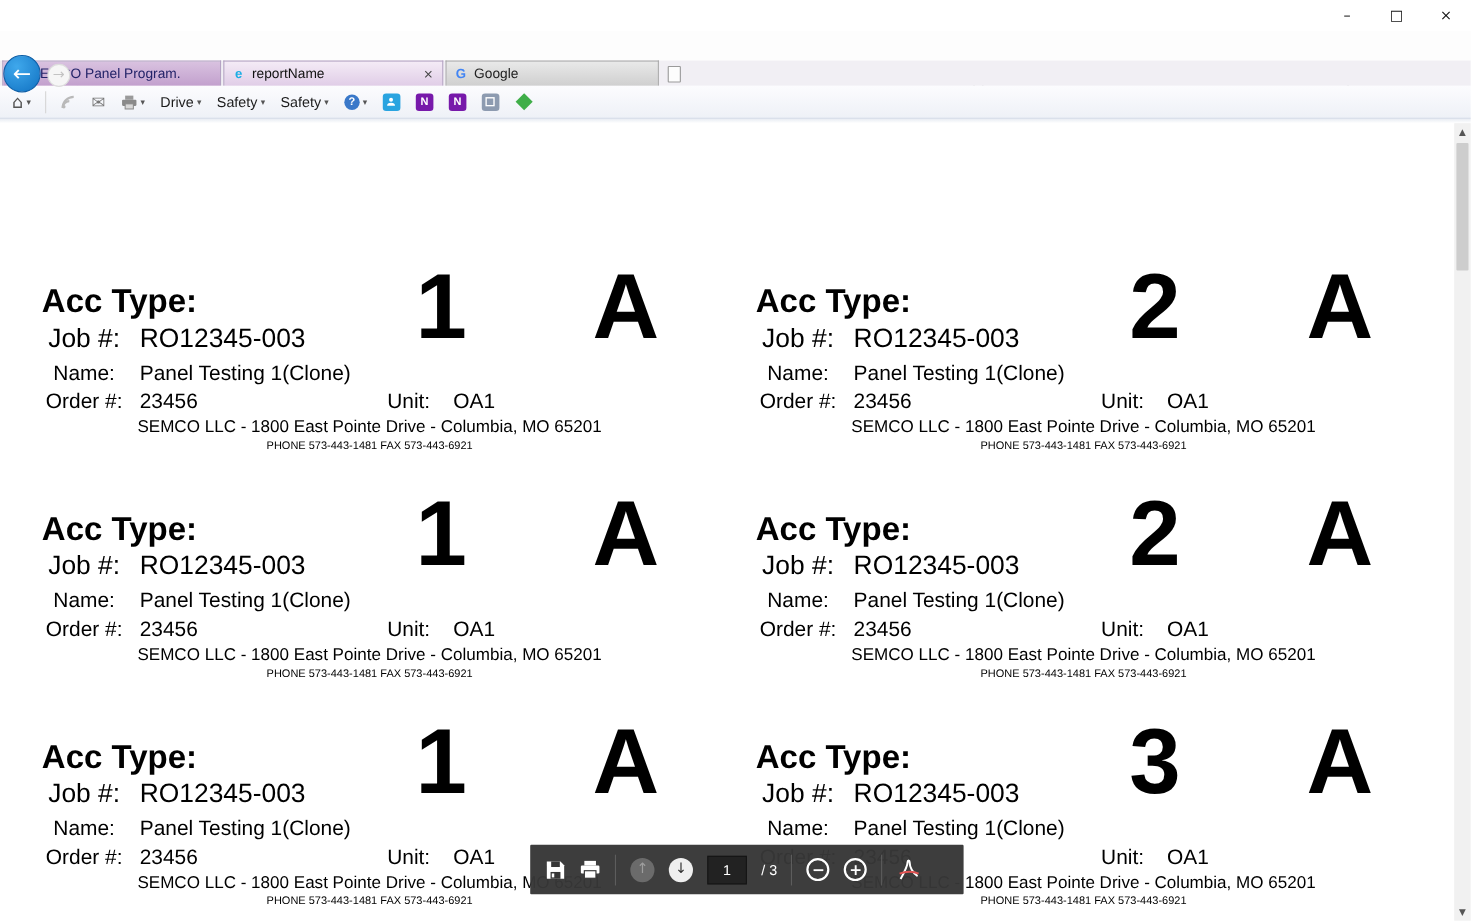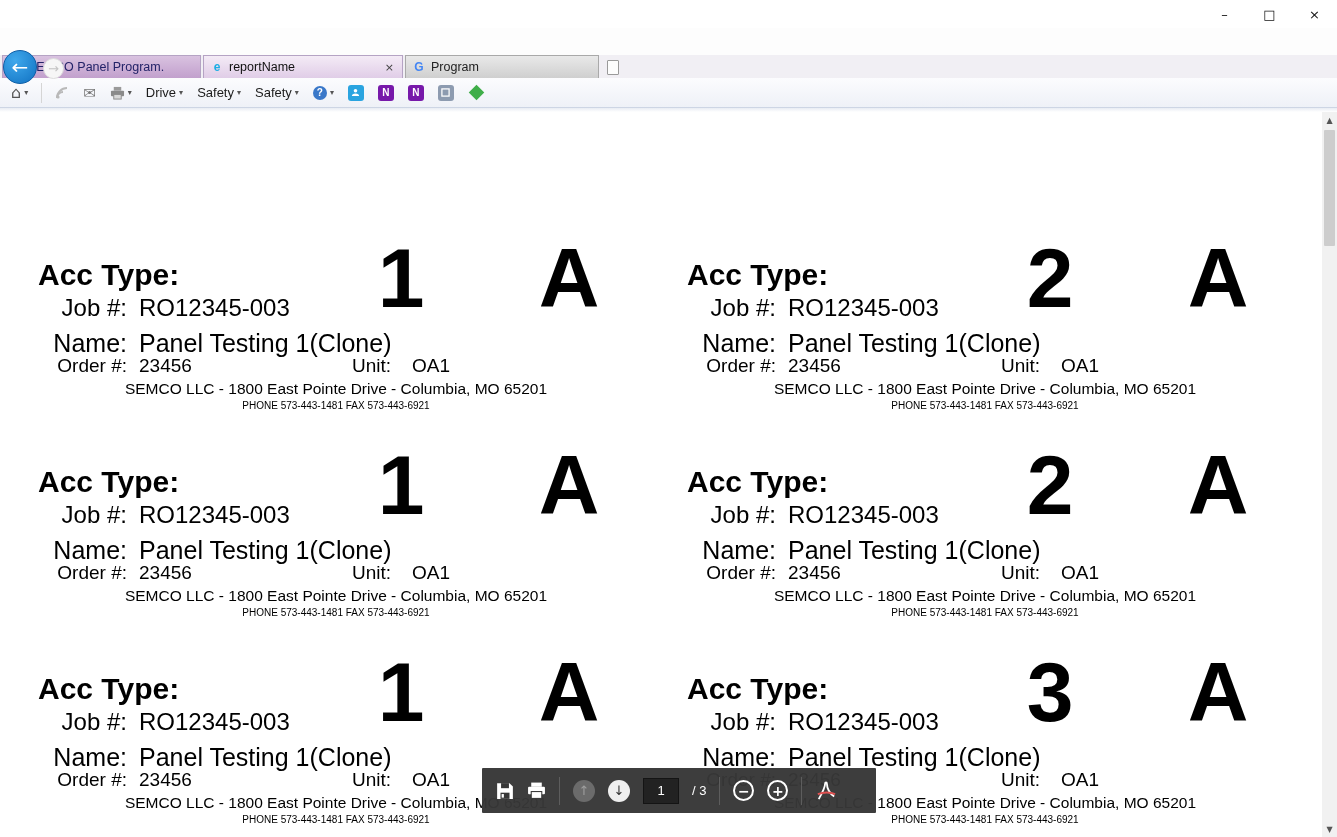--- a/index.html
+++ b/index.html
@@ -69,23 +69,23 @@
 
   
   .content { position:absolute; left:0; top:112px; width:1322px; height:725px; background:#fff; overflow:hidden; }
 
   .label-card { position:absolute; width:600px; height:180px; color:#000; }
   .acc { font-size:30px; font-weight:bold; line-height:1; padding-top:2px; }
   .big { position:absolute; top:-22px; font-size:84px; font-weight:bold; line-height:1; width:90px; text-align:center; }
   .big-num { left:318px; }
   .big-letter { left:486px; }
   .lrow { position:absolute; left:0; white-space:nowrap; }
-  .lbl { display:inline-block; width:77px; text-align:right; margin-right:12px;margin-left:12px; }
+  .lbl { display:inline-block; width:77px; text-align:center; margin-right:12px; }
   .jobrow { top:36px; font-size:24px; }
-  .namerow { top:71px; font-size:25px; }
+  .namerow { top:71px; font-size:19px; }
   .orderrow { top:97px; font-size:19px; width:596px; }
   .unitlbl { position:absolute; left:314px; }
   .unitval { position:absolute; left:374px; }
   .serif { font-family:Liberation Sans, sans-serif; }
   .addr { position:absolute; top:122px; width:596px; text-align:center; font-size:15.5px; }
   .phone { position:absolute; top:142px; width:596px; text-align:center; font-size:10px; }
 
   
   .pdfbar { position:absolute; left:482px; top:656px; width:394px; height:45px; background:rgba(55,55,55,0.97);
             display:flex; align-items:center; padding:0 14px; gap:13px; z-index:50; border-radius:1px; }
@@ -161,21 +161,21 @@
     </span>
     <span class="tab-label">SEMCO Panel Program.</span>
   </div>
   <div class="tab tab-localhost">
     <span class="favicon fav-ie">e</span>
     <span class="tab-label">reportName</span>
     <span class="tab-close icon-font">×</span>
   </div>
   <div class="tab tab-google">
     <span class="favicon fav-g">G</span>
-    <span class="tab-label">Program</span>
+    <span class="tab-label">Google</span>
   </div>
   <div class="newtab">
     <div class="newtab-page"></div>
   </div>
 </div>
 
 <div class="cmdbar">
   <div class="cmdbar-inner">
     <div class="cmd-item">
       <span class="icon-font" style="font-size:16px;color:#555">⌂</span>

